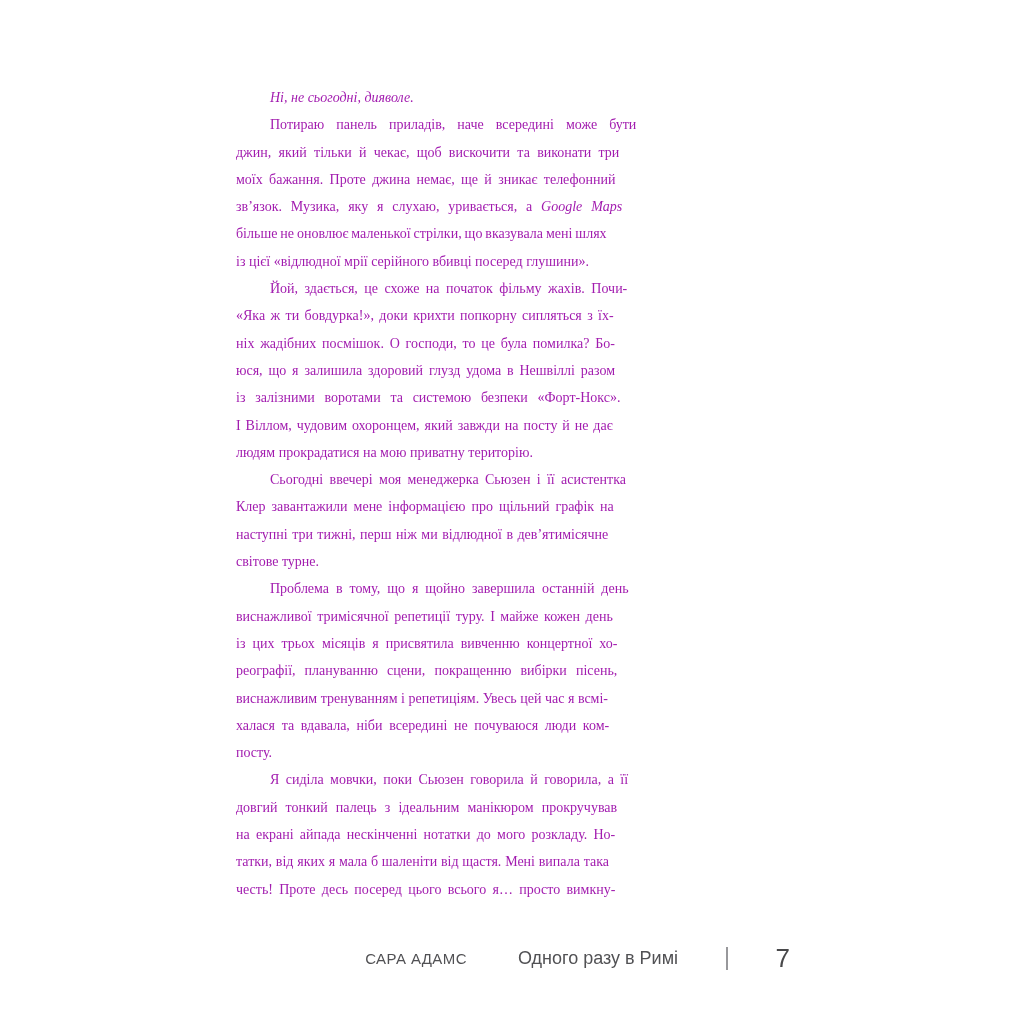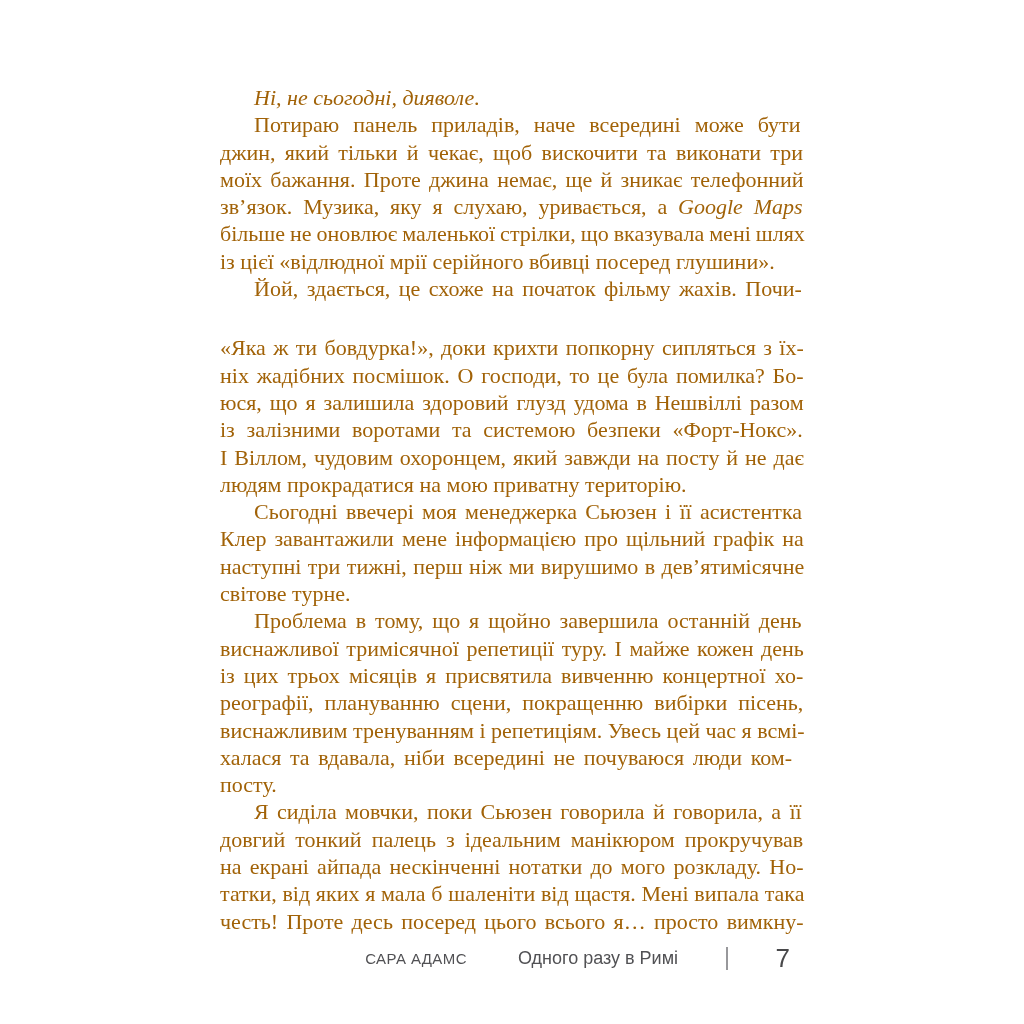--- a/index.html
+++ b/index.html
@@ -9,24 +9,24 @@
     overflow: hidden;
   }
   .page {
     position: relative;
     width: 1024px; height: 1024px;
     background: #ffffff;
     font-family: "Liberation Serif", serif;
   }
   .text-block {
     position: absolute;
-    left: 220px; top: 84px;
+    left: 236px; top: 84px;
     width: 558px;
-    color: #a16207;
-    font-size: 22px;
+    color: #a21caf;
+    font-size: 14px;
     line-height: 27.3px;
   }
   .ln {
     white-space: nowrap;
     height: 27.3px;
     overflow: visible;
   }
   .ln.ind { padding-left: 34px; }
   .ln.it { font-style: italic; }
   .footer {
@@ -68,29 +68,29 @@
 
   <div class="text-block" id="text-block">
       <div class="ln ind it"><span>Ні, не сьогодні, дияволе.</span></div>
       <div class="ln ind" style="word-spacing: 8.51562px;"><span>Потираю панель приладів, наче всередині може бути</span></div>
       <div class="ln" style="word-spacing: 3.78819px;"><span>джин, який тільки й чекає, щоб вискочити та виконати три</span></div>
       <div class="ln" style="word-spacing: 2.83008px;"><span>моїх бажання. Проте джина немає, ще й зникає телефонний</span></div>
       <div class="ln" style="word-spacing: 5.35547px;"><span>зв’язок. Музика, яку я слухаю, уривається, а <i>Google Maps</i></span></div>
       <div class="ln" style="word-spacing: -0.533203px;"><span>більше не оновлює маленької стрілки, що вказувала мені шлях</span></div>
       <div class="ln"><span>із цієї «відлюдної мрії серійного вбивці посеред глушини».</span></div>
       <div class="ln ind" style="word-spacing: 2.98242px;"><span>Йой, здається, це схоже на початок фільму жахів. Почи-</span></div>
-      <div class="ln" style="word-spacing: 1.86632px; margin-top: 32px;"><span>«Яка ж ти бовдурка!», доки крихти попкорну сипляться з їх-</span></div>
+      <div class="ln" style="word-spacing: 1.86632px;"><span>«Яка ж ти бовдурка!», доки крихти попкорну сипляться з їх-</span></div>
       <div class="ln" style="word-spacing: 2.30903px;"><span>ніх жадібних посмішок. О господи, то це була помилка? Бо-</span></div>
       <div class="ln" style="word-spacing: 2.35764px;"><span>юся, що я залишила здоровий глузд удома в Нешвіллі разом</span></div>
       <div class="ln" style="word-spacing: 6.22917px;"><span>із залізними воротами та системою безпеки «Форт-Нокс».</span></div>
       <div class="ln" style="word-spacing: 1.4125px;"><span>І Віллом, чудовим охоронцем, який завжди на посту й не дає</span></div>
       <div class="ln"><span>людям прокрадатися на мою приватну територію.</span></div>
       <div class="ln ind" style="word-spacing: 2.83705px;"><span>Сьогодні ввечері моя менеджерка Сьюзен і її асистентка</span></div>
       <div class="ln" style="word-spacing: 2.49777px;"><span>Клер завантажили мене інформацією про щільний графік на</span></div>
-      <div class="ln" style="word-spacing: 0.929688px;"><span>наступні три тижні, перш ніж ми вирушимо в дев’ятимісячне</span></div>
+      <div class="ln" style="word-spacing: 0.929688px;"><span>наступні три тижні, перш ніж ми відлюдної в дев’ятимісячне</span></div>
       <div class="ln"><span>світове турне.</span></div>
       <div class="ln ind" style="word-spacing: 3.45703px;"><span>Проблема в тому, що я щойно завершила останній день</span></div>
       <div class="ln" style="word-spacing: 2.07366px;"><span>виснажливої тримісячної репетиції туру. І майже кожен день</span></div>
       <div class="ln" style="word-spacing: 3.55273px;"><span>із цих трьох місяців я присвятила вивченню концертної хо-</span></div>
       <div class="ln" style="word-spacing: 5.57812px;"><span>реографії, плануванню сцени, покращенню вибірки пісень,</span></div>
       <div class="ln" style="word-spacing: 0.0117188px;"><span>виснажливим тренуванням і репетиціям. Увесь цей час я всмі-</span></div>
       <div class="ln" style="word-spacing: 3.14062px;"><span>халася та вдавала, ніби всередині не почуваюся люди ком-</span></div>
       <div class="ln"><span>посту.</span></div>
       <div class="ln ind" style="word-spacing: 2.90104px;"><span>Я сиділа мовчки, поки Сьюзен говорила й говорила, а її</span></div>
       <div class="ln" style="word-spacing: 4.58073px;"><span>довгий тонкий палець з ідеальним манікюром прокручував</span></div>

